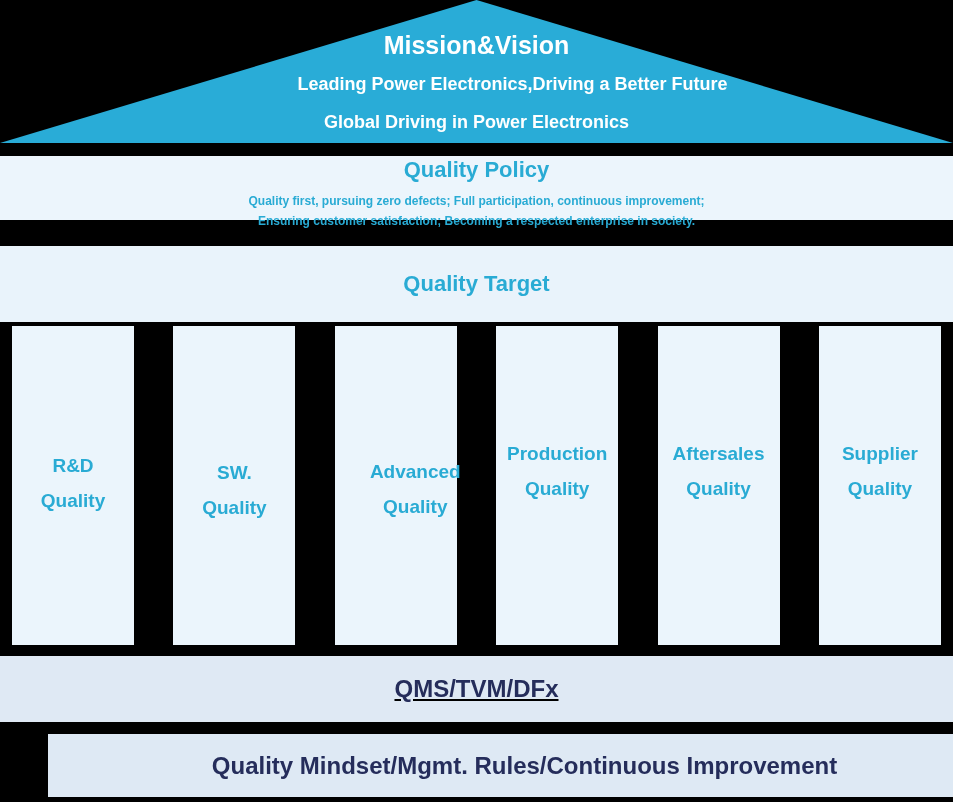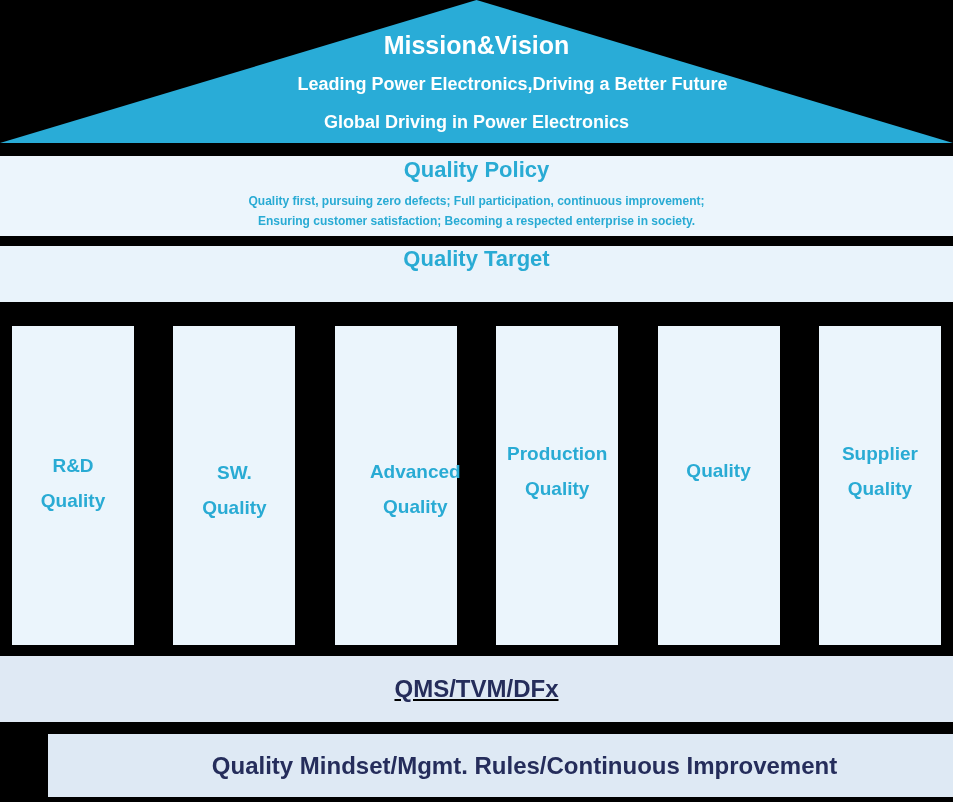--- a/index.html
+++ b/index.html
@@ -47,37 +47,37 @@
   .roof-sub1{ top:75px; font-size:18px; line-height:19px;padding-left:36px; }
   .roof-sub2{ top:113px; font-size:18px; line-height:19px; }
 
   
   .band{
     position:absolute;
     left:0; width:953px;
     text-align:center;
   }
   .band-policy{
-    top:156px; height:80px;
+    top:156px; height:64px;
     background:var(--band-policy-bg);
   }
   .policy-title{
     margin:0; padding-top:2px;
     font-size:22px; line-height:24px;
     font-weight:bold; color:var(--teal-text);
   }
   .policy-body{
     margin-top:9px;
     font-size:12px; line-height:20px;
     font-weight:bold; color:var(--teal-text);
   }
   .band-target{
-    top:246px; height:56px;
+    top:246px; height:76px;
     background:var(--band-target-bg);
-    display:flex; align-items:flex-start; justify-content:center;
+    display:flex; align-items:center; justify-content:center;
   }
   .target-title{
     font-size:22px; font-weight:bold; color:var(--teal-text);
   }
 
   
   .pillars{
     position:absolute;
     left:0; top:326px;
     width:953px; height:319px;
@@ -160,20 +160,21 @@
       </div>
     </div>
     <div class="pillar">
       <div class="pillar-label">
         <div>Production</div>
         <div>Quality</div>
       </div>
     </div>
     <div class="pillar">
       <div class="pillar-label">
+        <div>Aftersales</div>
         <div>Quality</div>
       </div>
     </div>
     <div class="pillar">
       <div class="pillar-label">
         <div>Supplier</div>
         <div>Quality</div>
       </div>
     </div>
   </div>

